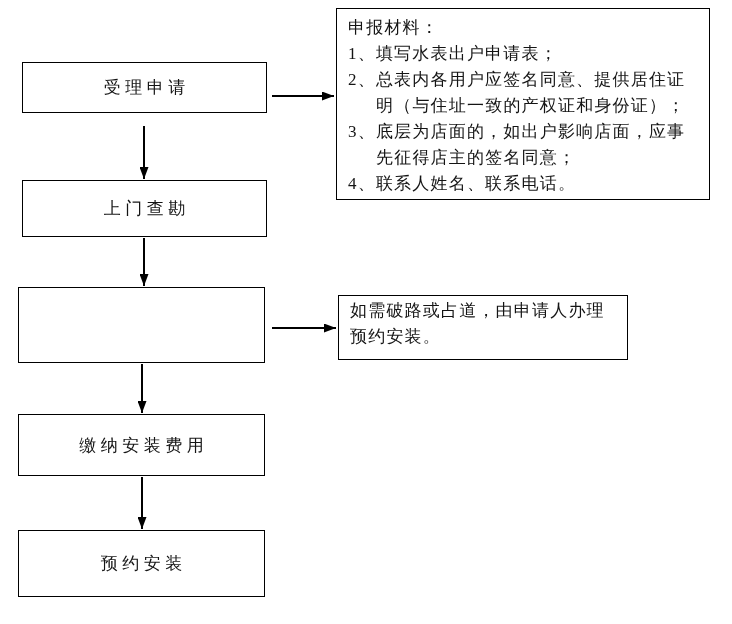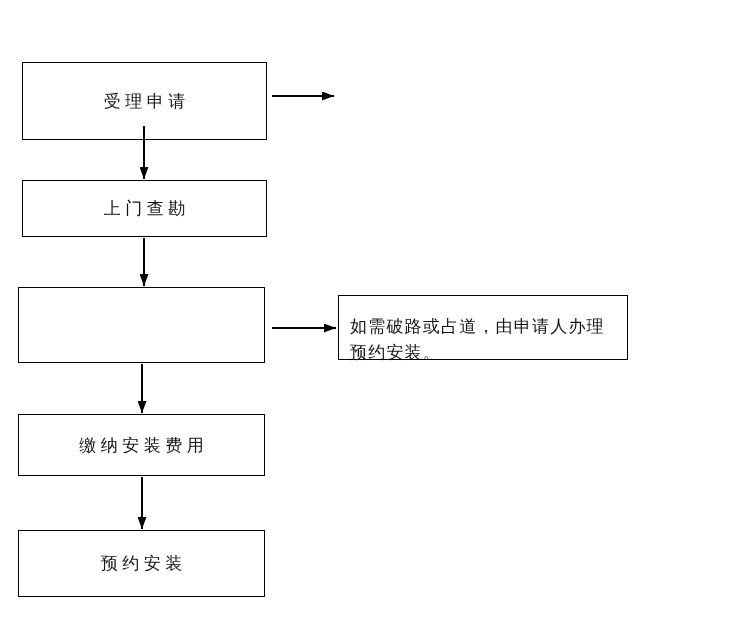--- a/index.html
+++ b/index.html
@@ -35,26 +35,26 @@
     letter-spacing: 3.5px;
     line-height: 24px;
   }
   
   .note {
     font-size: 17px;
     letter-spacing: 1.2px;
     line-height: 26px;
   }
   .note-materials { padding: 6px 10px 0 11px; }
-  .note-road { padding: 18px 10px 0 11px; }
+  .note-road { padding: 2px 10px 0 11px; }
   .note-line { white-space: nowrap; }
   .note-line.indent1 { padding-left: 28px; }
 
   
-  #box-a1 { left: 22px;  top: 62px;  width: 245px; height: 78px; }
+  #box-a1 { left: 22px;  top: 62px;  width: 245px; height: 51px; }
   #box-a2 { left: 22px;  top: 180px; width: 245px; height: 57px; text-align: center; }
   #box-a3 { left: 18px;  top: 287px; width: 247px; height: 76px; }
   #box-a4 { left: 18px;  top: 414px; width: 247px; height: 62px; align-items: center; }
   #box-a5 { left: 18px;  top: 530px; width: 247px; height: 67px; }
   #box-b1 { left: 336px; top: 8px;   width: 374px; height: 192px; }
   #box-b2 { left: 338px; top: 295px; width: 290px; height: 65px; }
 
   .arrow-layer {
     position: absolute;
     left: 0; top: 0;
@@ -79,20 +79,29 @@
   </div>
 
   <div class="box step-center" id="box-a4">
     <span>缴纳安装费用</span>
   </div>
 
   <div class="box step-center" id="box-a5">
     <span>预约安装</span>
   </div>
 
+  <div class="box note note-materials" id="box-b1">
+    <div class="note-line">申报材料：</div>
+    <div class="note-line">1、填写水表出户申请表；</div>
+    <div class="note-line">2、总表内各用户应签名同意、提供居住证</div>
+    <div class="note-line indent1">明（与住址一致的产权证和身份证）；</div>
+    <div class="note-line">3、底层为店面的，如出户影响店面，应事</div>
+    <div class="note-line indent1">先征得店主的签名同意；</div>
+    <div class="note-line">4、联系人姓名、联系电话。</div>
+  </div>
 
   <div class="box note note-road" id="box-b2">
     <div class="note-line">如需破路或占道，由申请人办理</div>
     <div class="note-line">预约安装。</div>
   </div>
 
   <svg class="arrow-layer" width="732" height="624" viewBox="0 0 732 624" xmlns="http://www.w3.org/2000/svg">
     <defs>
       <marker id="ah" markerWidth="6" markerHeight="4.5" refX="6" refY="2.25" orient="auto" markerUnits="strokeWidth">
         <path d="M0,0 L6,2.25 L0,4.5 z" fill="#000000"></path>

